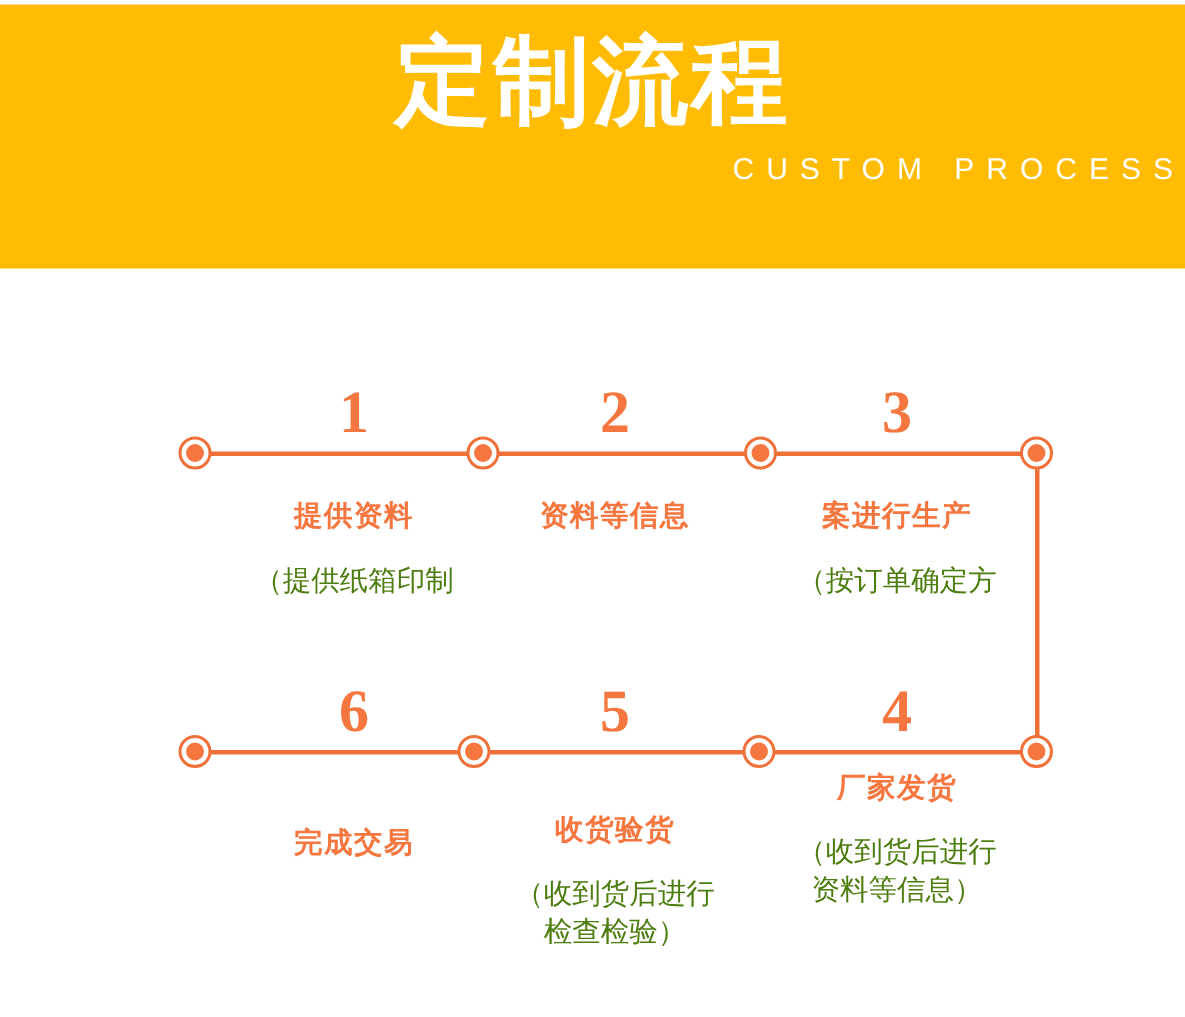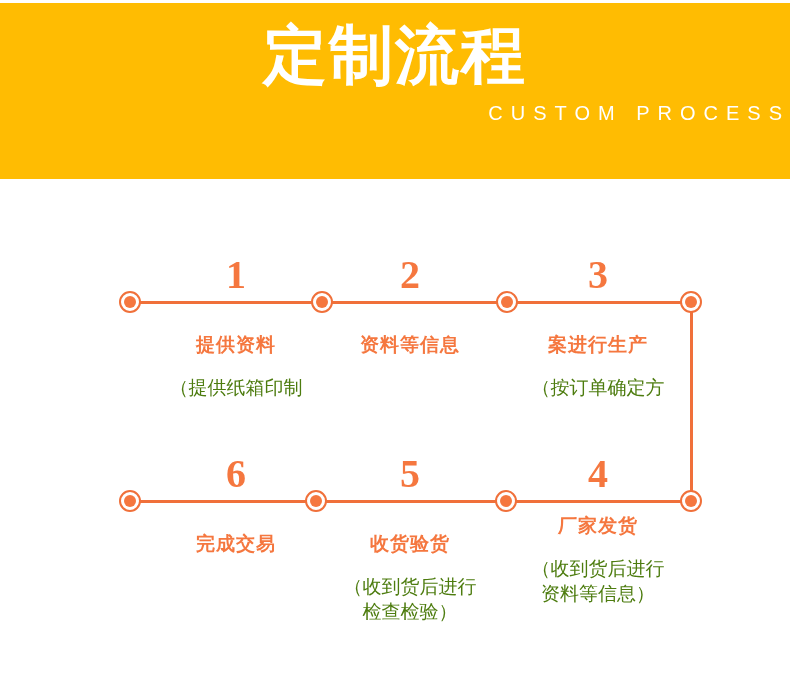--- a/index.html
+++ b/index.html
@@ -192,26 +192,26 @@
 
     <div class="step-number" style="left:598px; top:107px;">3</div>
     <div class="step-text" style="left:598px; top:182px;">
       <div class="step-title">案进行生产</div>
       <div class="step-desc">
         <div>（按订单确定方</div>
       </div>
     </div>
 
     <div class="step-number" style="left:236px; top:306px;">6</div>
-    <div class="step-text" style="left:236px; top:381px;">
+    <div class="step-text" style="left:236px; top:400px;">
       <div class="step-title">完成交易</div>
     </div>
 
     <div class="step-number" style="left:410px; top:306px;">5</div>
-    <div class="step-text" style="left:410px; top:381px;">
+    <div class="step-text" style="left:410px; top:391px;">
       <div class="step-title">收货验货</div>
       <div class="step-desc">
         <div>（收到货后进行</div>
         <div>检查检验）</div>
       </div>
     </div>
 
     <div class="step-number" style="left:598px; top:306px;">4</div>
     <div class="step-text" style="left:598px; top:363px;">
       <div class="step-title">厂家发货</div>

